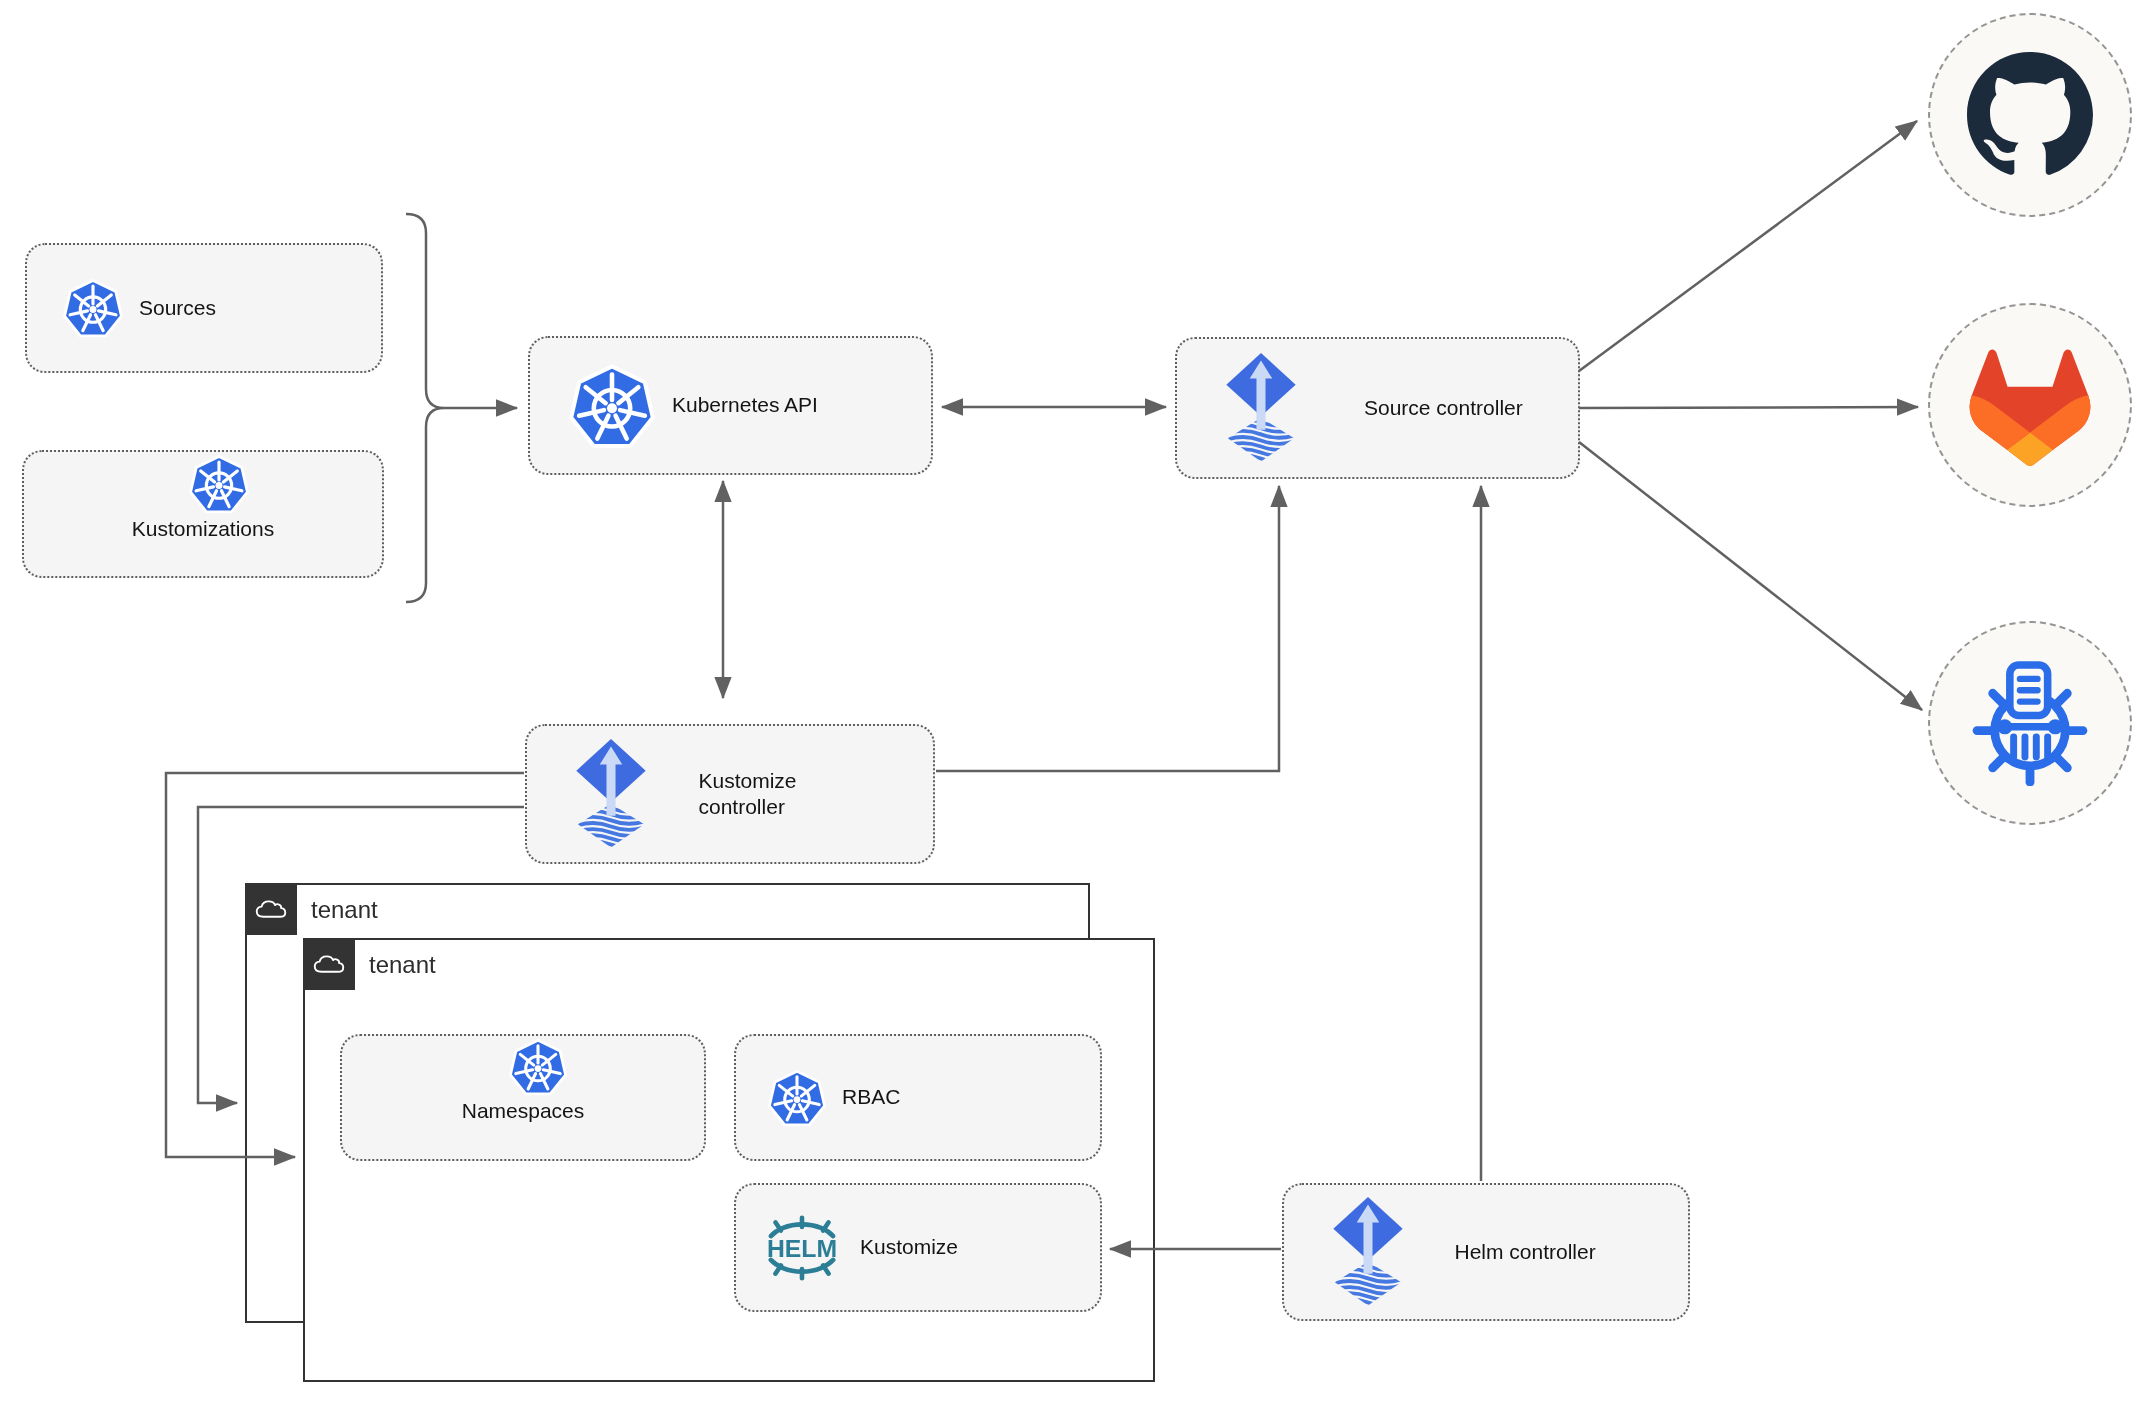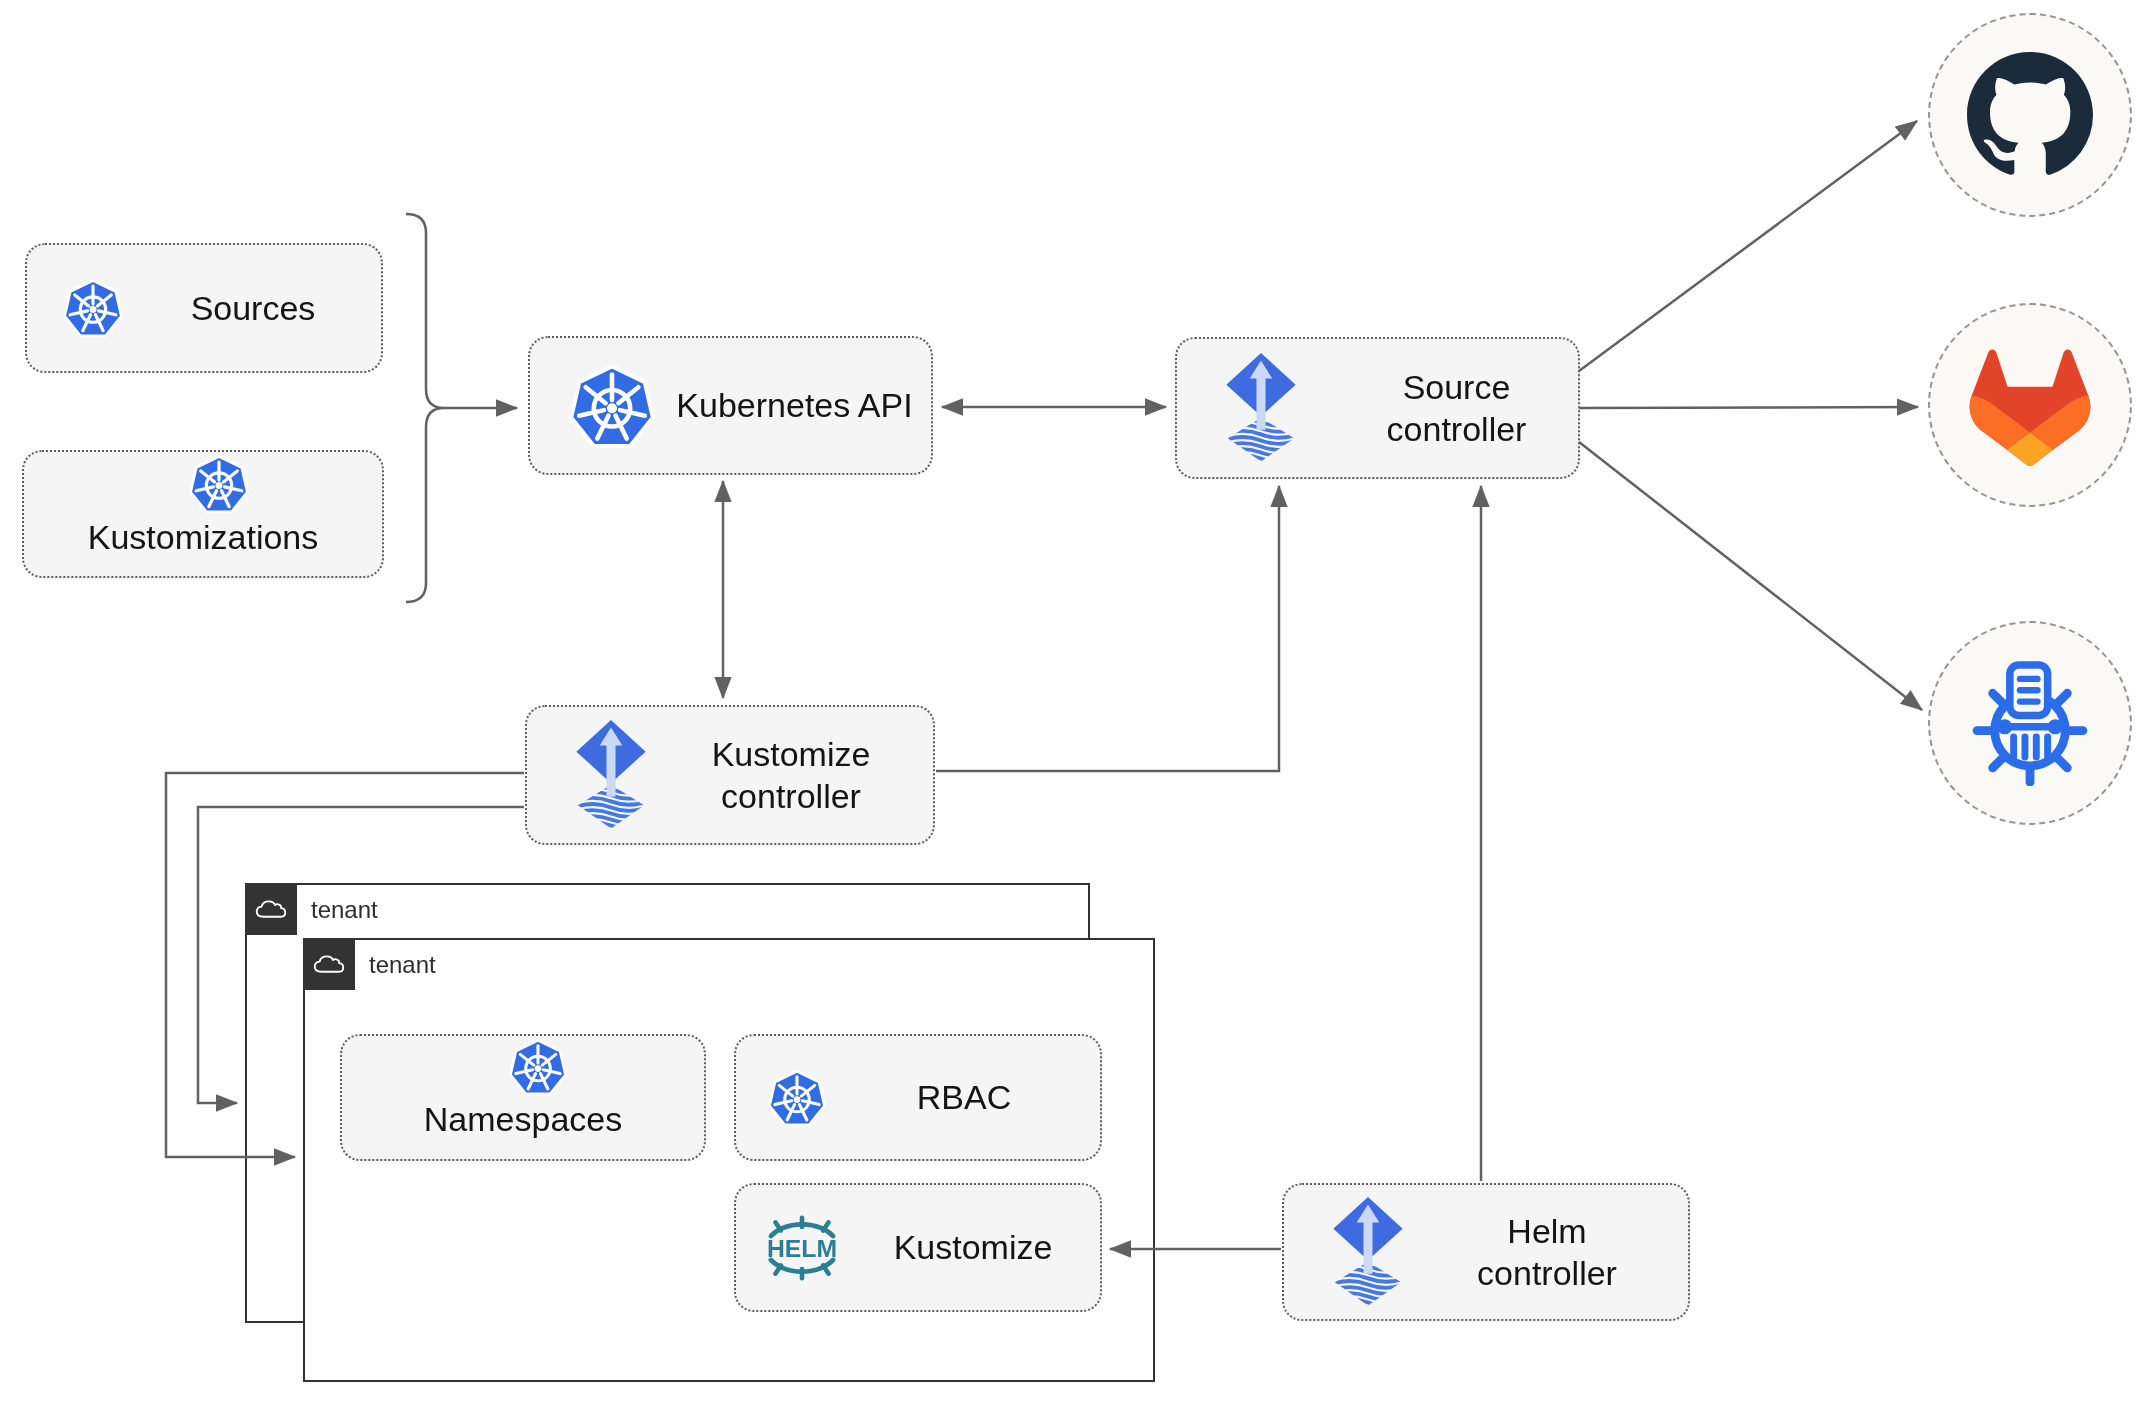--- a/index.html
+++ b/index.html
@@ -7,21 +7,21 @@
     --text:#141414; --tenant-border:#333333; --tenant-tab:#333333; --tenant-text:#2d2d2d;
     --k8s-blue:#326ce5; --flux-blue:#3e6be0; --flux-waves:#4678e2; --flux-arrow-light:#c9d9f6;
     --helm-teal:#2b7e95; --github-dark:#1b2b3c; --gitlab-red:#e24329; --gitlab-orange:#fc6d26;
     --gitlab-yellow:#fca326; --chartmuseum-blue:#2b6de9; --circle-fill:#faf9f6; --circle-border:#949494;
   }
   html,body{margin:0;padding:0;background:var(--canvas-bg);}
   #canvas{position:relative;width:2144px;height:1407px;overflow:hidden;
           font-family:"Liberation Sans","DejaVu Sans",sans-serif;background:var(--canvas-bg);}
   .node{position:absolute;background:var(--node-fill);border:2.5px dotted var(--node-border);
         border-radius:20px;display:flex;align-items:center;box-sizing:border-box;}
-  .node .label{flex:1;text-align:center;font-size:34px;color:var(--text);line-height:1.25;padding:0 14px;}
+  .node .label{flex:1;text-align:left;font-size:21px;color:var(--text);line-height:1.25;padding:0 14px;}
   .node .label .wrap{max-width:185px;margin:0 auto;}
   .iconbox{flex:0 0 auto;display:flex;align-items:center;justify-content:center;}
   .endpoint{position:absolute;width:204px;height:204px;border-radius:50%;background:var(--circle-fill);
             border:2.5px dashed var(--circle-border);display:flex;align-items:center;justify-content:center;
             box-sizing:border-box;}
   .tenant{position:absolute;background:#ffffff;border:2.5px solid var(--tenant-border);box-sizing:border-box;}
   .tenant .tab{position:absolute;top:-2.5px;left:-2.5px;width:52px;height:52px;background:var(--tenant-tab);
                display:flex;align-items:center;justify-content:center;}
   .tenant .tenant-label{position:absolute;left:64px;top:11px;font-size:24px;color:var(--tenant-text);text-align:center;}
   #overlay{position:absolute;left:0;top:0;pointer-events:none;}
@@ -158,21 +158,21 @@
     <span class="iconbox" style="width:76px;height:110px;margin-left:46px;">
       <svg width="76" height="110">
           <use href="#sym-flux"></use>
         </svg>
       </span>
     <div class="label">
       <div class="wrap">Source controller</div>
       </div>
   </div>
 
-  <div class="node" style="left:525px;top:705px;width:410px;height:140px;">
+  <div class="node" style="left:525px;top:724px;width:410px;height:140px;">
     <span class="iconbox" style="width:76px;height:110px;margin-left:46px;">
       <svg width="76" height="110">
           <use href="#sym-flux"></use>
         </svg>
       </span>
     <div class="label">
       <div class="wrap">Kustomize controller</div>
       </div>
   </div>
 

